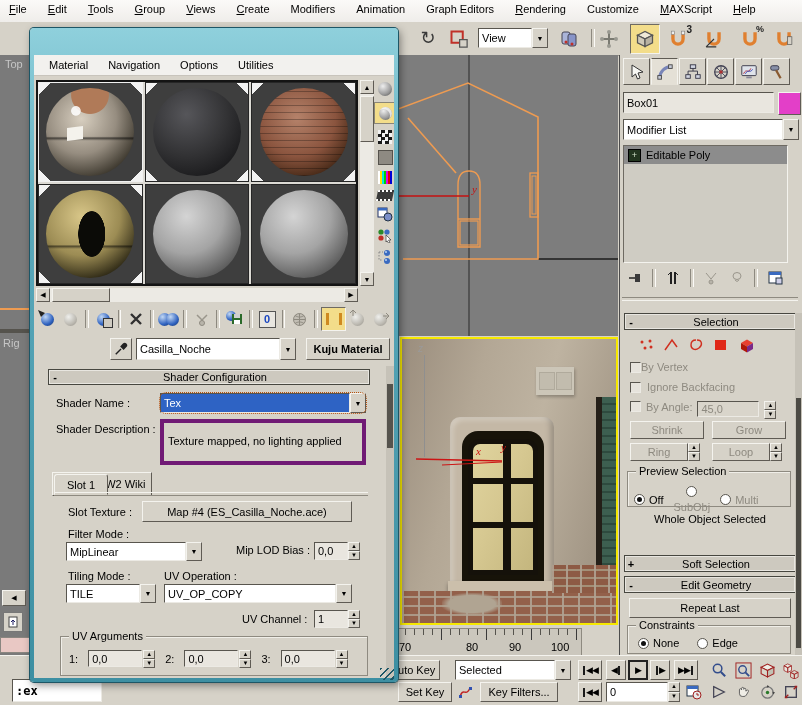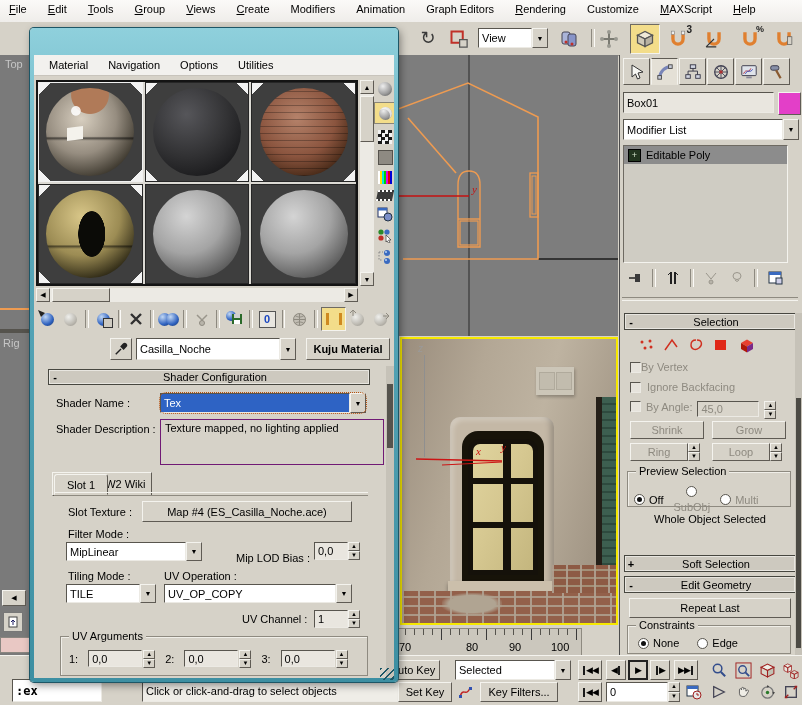--- a/index.html
+++ b/index.html
@@ -480,23 +480,20 @@
   <div class="abs" style="left:175px;top:258px;width:7px;height:342px;background:#c6c2b8;">
     <div class="abs" style="left:1px;top:85px;width:5px;height:250px;background:#4c4a44;"></div>
   </div>
 </div>
 
 <div class="abs" style="left:0;top:655px;width:802px;height:50px;background:#d6d2c8;border-top:1px solid #f4f3ee;">
 
   <div class="abs field" style="left:12px;top:23px;width:90px;height:23px;font-family:'DejaVu Sans Mono',monospace;font-weight:bold;font-size:12px;">
     <span>:ex</span>
   </div>
-  <div class="abs field" style="left:142px;top:23px;width:256px;height:23px;background:#efede7;">
-    <span>Click or click-and-drag to select objects</span>
-  </div>
 
   <div class="abs btn" style="left:386px;top:4px;width:54px;height:20px;">Auto Key</div>
   <div class="abs combo" style="left:455px;top:4px;width:116px;height:20px;">
     <span class="val">Selected</span>
       <span class="arr dd">▼</span>
   </div>
   <div class="abs btn" style="left:398px;top:26px;width:54px;height:20px;">Set Key</div>
   <div class="abs ico" style="left:456px;top:26px;width:20px;height:20px;">
     <svg width="16" height="16" viewBox="0 0 16 16">
         <path d="M2 13 C5 2 8 14 12 4" stroke="#c02020" stroke-width="1.5" fill="none"></path>
@@ -788,39 +785,39 @@
         <span class="cap">Shader Configuration</span>
     </div>
 
     <span class="abs lbl" style="left:22px;top:321px;">Shader Name :</span>
     <div class="abs combo" style="left:126px;top:317px;width:206px;height:20px;outline:1px dotted #b8520f;outline-offset:0px;border-radius:6px;">
       <span class="val" style="background:#2e63c4;color:#fff;">Tex</span>
       <span class="arr dd">▼</span>
     </div>
 
     <span class="abs lbl" style="left:22px;top:347px;">Shader Description :</span>
-    <div class="abs" style="left:126px;top:343px;width:224px;height:46px;border:1px solid #701a75;background:#d6d2c8;padding:2px 4px;box-sizing:border-box;">
+    <div class="abs" style="left:126px;top:343px;width:206px;height:46px;border:4px solid #701a75;background:#d6d2c8;padding:12px 4px;box-sizing:border-box;">
       <span>Texture mapped, no lighting applied</span>
     </div>
     <div class="abs btn" style="left:18px;top:363px;width:100px;height:24px;margin-top:33px;">Help @ FW2 Wiki</div>
 
     <div class="abs" style="left:20px;top:398px;width:52px;height:19px;background:#d6d2c8;border:1px solid;border-color:#f4f3ee #5f5b54 transparent #f4f3ee;border-radius:3px 3px 0 0;display:flex;align-items:center;justify-content:center;">
       <span>Slot 1</span>
     </div>
     <div class="abs" style="left:20px;top:416px;width:314px;height:2px;border-top:1px solid #f4f3ee;border-bottom:1px solid #8e8a80;"></div>
 
     <span class="abs lbl" style="left:34px;top:430px;">Slot Texture :</span>
     <div class="abs btn" style="left:108px;top:425px;width:210px;height:21px;">Map #4 (ES_Casilla_Noche.ace)</div>
 
     <span class="abs lbl" style="left:34px;top:452px;">Filter Mode :</span>
     <div class="abs combo" style="left:32px;top:466px;width:136px;height:19px;">
       <span class="val">MipLinear</span>
       <span class="arr dd">▼</span>
     </div>
-    <span class="abs lbl" style="left:202px;top:468px;margin-top:8px;">Mip LOD Bias :</span>
+    <span class="abs lbl" style="left:202px;top:468px;">Mip LOD Bias :</span>
     <div class="abs field" style="left:280px;top:466px;width:34px;height:18px;background:#e9e6df;">
         <span>0,0</span>
       </div>
     <span class="abs spin" style="left:314px;top:466px;height:18px;">
         <b>▲</b>
         <b>▼</b>
       </span>
 
     <span class="abs lbl" style="left:34px;top:494px;">Tiling Mode :</span>
     <span class="abs lbl" style="left:130px;top:494px;">UV Operation :</span>

